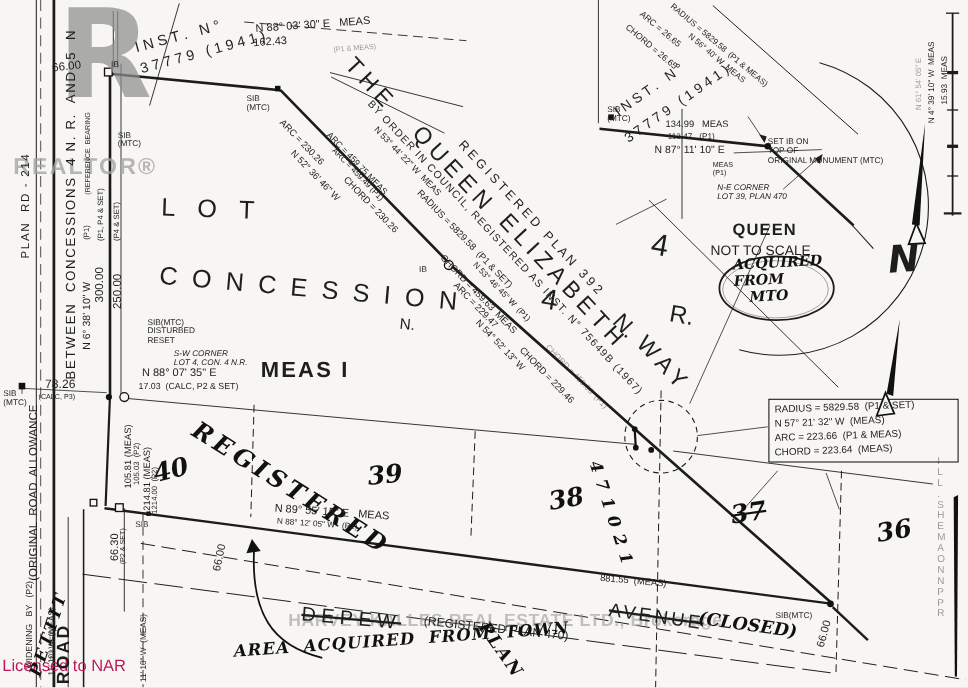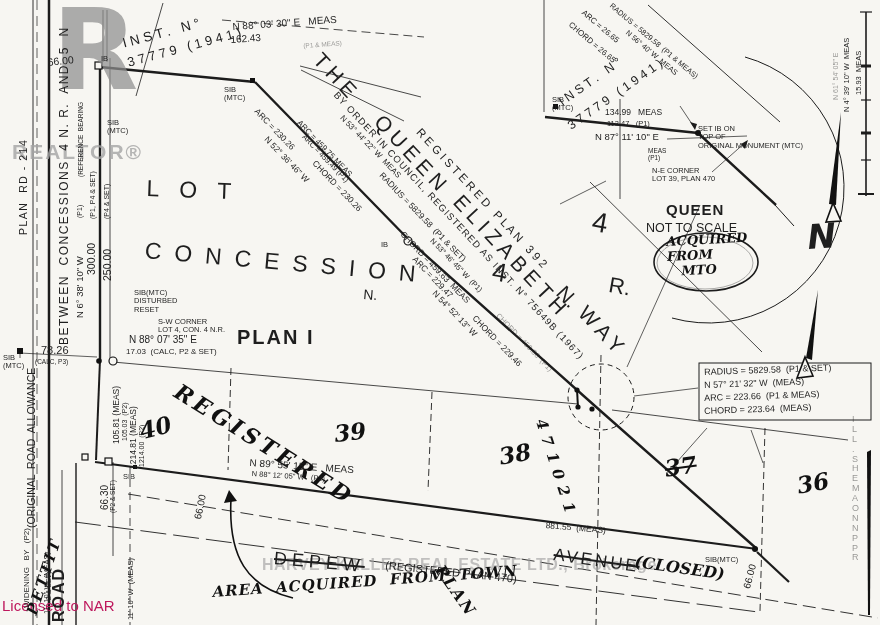--- a/index.html
+++ b/index.html
@@ -1,21 +1,21 @@
 <!DOCTYPE html>
 <html><head>
 <meta charset="utf-8">
 <style>
   html,body{margin:0;padding:0;background:#ddd;}
   #stage{position:relative;width:880px;height:625px;background:#f7f6f2;overflow:hidden;
          font-family:"Liberation Sans",sans-serif;}
   #stage svg{position:absolute;left:0;top:0;}
   .label{position:absolute;transform-origin:0 0;white-space:pre;color:#1e1e1e;line-height:1.12;}
   .b{font-weight:bold;}
-  .i{}
+  .i{font-style:italic;}
   .hw{font-family:"DejaVu Serif",serif;font-style:italic;font-weight:600;color:#111;}
   .strike{text-decoration:line-through;text-decoration-thickness:1.5px;}
   .wm{color:#be185d;}
   .wm2{color:#9f9f9f;opacity:.62;font-weight:bold;}
   .logo{font-family:"DejaVu Sans",sans-serif;font-weight:900;color:#8f8f8f;opacity:.72;line-height:.9;}
   .logo2{color:#a5a5a5;font-weight:bold;opacity:.8;}
   .faint{opacity:.45;}
   .bN{font-family:"DejaVu Sans",sans-serif;font-weight:900;font-style:italic;}
 </style>
 </head>
@@ -170,21 +170,21 @@
       <div class="label" style="left: 437px; top: 289px; font-size: 8.5px; transform: rotate(46deg);">N 54° 52' 13" W</div>
       <div class="label" style="left: 477px; top: 314px; font-size: 8.5px; transform: rotate(46deg);">CHORD = 229.46</div>
       <div class="label faint" style="left: 500px; top: 312px; font-size: 7.5px; transform: rotate(46deg);">CHORD = 459.36  (P1)</div>
       <div class="label" style="left: 381px; top: 241px; font-size: 7.5px;">IB</div>
       <div class="label" style="left: 147px; top: 176px; font-size: 23px; transform: rotate(2deg); letter-spacing: 20px;">LOT</div>
       <div class="label" style="left: 146px; top: 238px; font-size: 23px; transform: rotate(5deg); letter-spacing: 13px;">CONCESSION</div>
       <div class="label" style="left: 364px; top: 287px; font-size: 14px; transform: rotate(5deg);">N.</div>
       <div class="label" style="left: 495px; top: 257px; font-size: 26px; transform: rotate(10deg);">4</div>
       <div class="label" style="left: 595px; top: 206px; font-size: 28px; transform: rotate(10deg);">4</div>
       <div class="label" style="left: 611px; top: 273px; font-size: 22px; transform: rotate(10deg);">R.</div>
-      <div class="label b" style="left: 237px; top: 326px; font-size: 20px; letter-spacing: 2px;">PLAN I</div>
+      <div class="label b" style="left: 237px; top: 326px; font-size: 20px; letter-spacing: 2px;">MEAS I</div>
       <div class="label" style="left: 134px; top: 289px; font-size: 7.5px;">SIB(MTC)
 DISTURBED
 RESET</div>
       <div class="label i" style="left: 158px; top: 318px; font-size: 7.5px;">S-W CORNER
 LOT 4, CON. 4 N.R.</div>
       <div class="label" style="left: 129px; top: 334px; font-size: 10px;">N 88° 07' 35" E</div>
       <div class="label" style="left: 126px; top: 348px; font-size: 8px;">17.03  (CALC, P2 &amp; SET)</div>
       <div class="label" style="left: 41px; top: 344px; font-size: 11px;">78.26</div>
       <div class="label" style="left: 35px; top: 358px; font-size: 6.5px;">(CALC, P3)</div>
       <div class="label" style="left: 3px; top: 354px; font-size: 7.5px;">SIB

